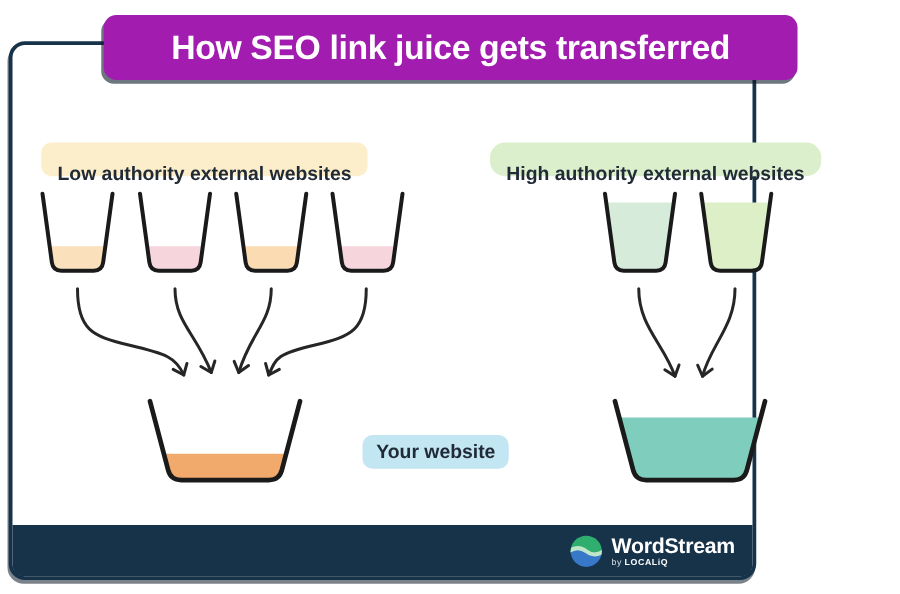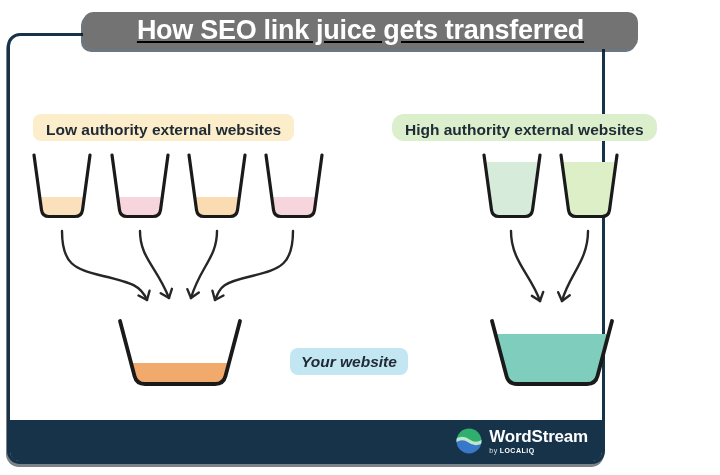--- a/index.html
+++ b/index.html
@@ -23,52 +23,51 @@
   .footer-bar {
     position: absolute;
     left: 0; right: 0; bottom: 0;
     height: 41px;
     background: #16334A;
     border-radius: 0 0 9px 9px;
   }
   .title-banner {
     position: absolute;
     left: 83px; top: 12px;
-    width: 555px; height: 37px;
-    background: #737373;
+    width: 555px; height: 52px;
+    background: #a21caf;
     border-radius: 10px;
     display: flex;
     align-items: center;
     justify-content: center;
     box-shadow: -2px 3px 0 rgba(13,27,42,0.6);
     z-index: 3;
-    text-decoration: underline;
   }
   .title-banner h1 {
     color: #ffffff;
     font-size: 27px;
     font-weight: 800;
     letter-spacing: -0.3px;
     white-space: nowrap;
   }
   .pill {
     position: absolute;
     height: 27px;
     line-height: 27px;
-    padding: 2px 13px;
+    padding: 12px 13px;
     border-radius: 8px;
     font-size: 15.5px;
     font-weight: 700;
     color: #212B36;
     white-space: nowrap;
     z-index: 2;
   }
   .pill-low  { left: 33px;  top: 114px; background: #FDEECB; }
   .pill-high { left: 392px; top: 114px; background: #DCEFCD; border-radius: 12px; }
-  .pill-site { left: 290px; top: 348px; background: #C3E6F3; padding: 0 11px; font-style: italic; }
+  .pill-site { left: 290px; top: 348px; background: #C3E6F3; padding: 0 11px; }
   .diagram {
     position: absolute;
     left: 0; top: 0;
     width: 720px; height: 475px;
     z-index: 1;
   }
   .logo {
     position: absolute;
     right: 14px; top: 50%;
     transform: translateY(-50%);

